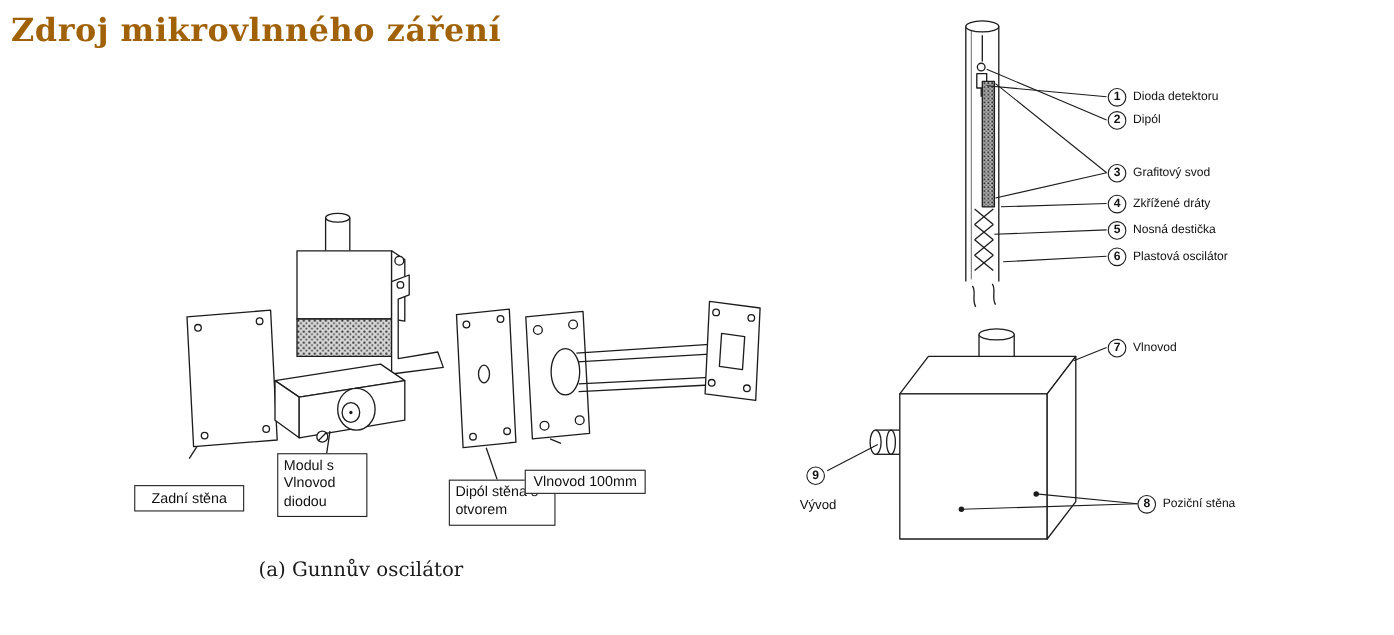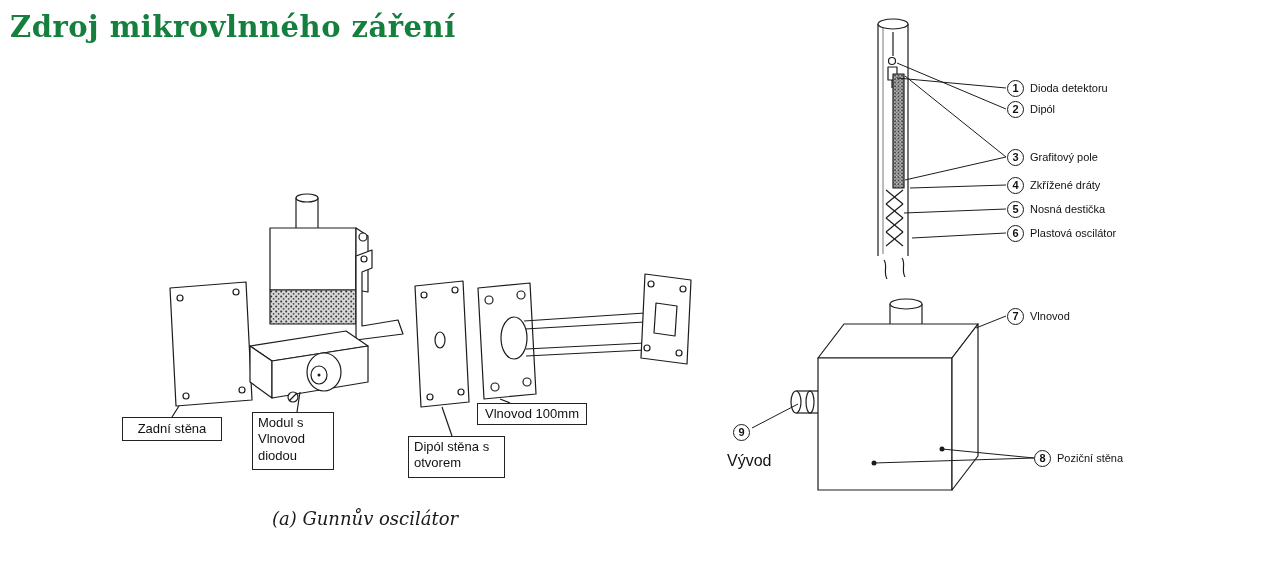--- a/index.html
+++ b/index.html
@@ -1,32 +1,32 @@
 <!DOCTYPE html>
 <html><head>
 <meta charset="utf-8">
 <style>
   html,body{margin:0;padding:0;background:#ffffff;}
   .page{position:relative;width:1267px;height:577px;background:#ffffff;overflow:hidden;
         font-family:"Liberation Sans",sans-serif;color:#111;}
   .title{position:absolute;left:10px;top:10px;font-family:"DejaVu Serif",serif;
-         font-weight:bold;font-size:29px;letter-spacing:.5px;color:#15803d;}
+         font-weight:bold;font-size:29px;letter-spacing:.5px;color:#a16207;}
   .caption{position:absolute;font-family:"DejaVu Serif",serif;font-size:18px;color:#1a1a1a;
-           text-align:center;font-style:italic;}
+           }
   svg{position:absolute;overflow:visible;}
   .lblbox{position:absolute;border:1.2px solid #222;background:#fff;font-size:13px;
           line-height:1.25;color:#111;white-space:pre-line;box-sizing:border-box;}
-  .lbl-center{display:flex;align-items:center;justify-content:center;}
+  .lbl-center{display:flex;align-items:center;justify-content:center;margin-top:24px;}
   .lbl-left{padding:2px 5px;text-align:left;}
   .callout-row{position:absolute;display:flex;align-items:center;gap:6px;height:18px;}
   .cnum{display:inline-flex;align-items:center;justify-content:center;width:17px;height:17px;
         border:1.4px solid #1c1c1c;border-radius:50%;font-size:11px;font-weight:bold;
         color:#111;box-sizing:border-box;background:#fff;flex:0 0 auto;}
   .ctext{font-size:11px;color:#111;white-space:nowrap;}
-  .standalone-text{position:absolute;font-size:16px;color:#111;}
+  .standalone-text{position:absolute;font-size:12px;color:#111;}
 </style>
 </head>
 <body>
 
 <div class="page">
 
   <div class="title">Zdroj mikrovlnného záření</div>
 
   <svg style="left:100px;top:140px;" width="600" height="370" viewBox="0 0 600 370">
     <defs>
@@ -192,21 +192,21 @@
   <div class="callout-row" style="left:1007px;top:79px;">
     <span class="cnum">1</span>
     <span class="ctext">Dioda detektoru</span>
   </div>
   <div class="callout-row" style="left:1007px;top:100px;">
     <span class="cnum">2</span>
     <span class="ctext">Dipól</span>
   </div>
   <div class="callout-row" style="left:1007px;top:148px;">
     <span class="cnum">3</span>
-    <span class="ctext">Grafitový pole</span>
+    <span class="ctext">Grafitový svod</span>
   </div>
   <div class="callout-row" style="left:1007px;top:176px;">
     <span class="cnum">4</span>
     <span class="ctext">Zkřížené dráty</span>
   </div>
   <div class="callout-row" style="left:1007px;top:200px;">
     <span class="cnum">5</span>
     <span class="ctext">Nosná destička</span>
   </div>
   <div class="callout-row" style="left:1007px;top:224px;">

